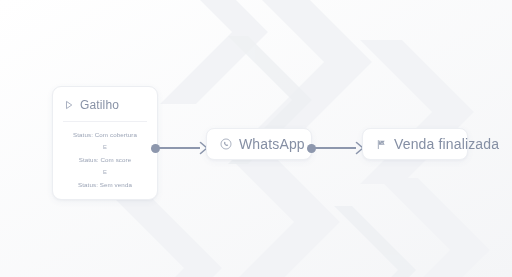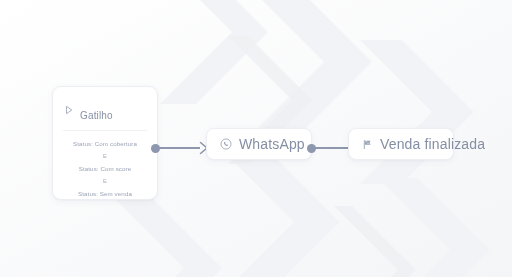--- a/index.html
+++ b/index.html
@@ -74,25 +74,24 @@
     box-shadow: 0 2px 7px rgba(80, 95, 130, 0.055), 0 1px 2px rgba(80, 95, 130, 0.04);
     overflow: hidden;
   }
   .trigger-head {
     display: flex;
     align-items: center;
     gap: 6px;
     padding: 11px 11px 9px 11px;
   }
   .trigger-head-label {
-    font-size: 10px;
+    font-size: 12px;
     color: #8892a6;
     letter-spacing: 0.15px;
     white-space: nowrap;
-    margin-top: 12px;
   }
   .trigger-divider {
     height: 1px;
     background: #eff0f4;
     margin: 0 10px;
   }
   .trigger-body {
     padding: 9px 6px 0 6px;
     text-align: center;
   }
@@ -130,21 +129,21 @@
     color: #858fa4;
     white-space: nowrap;
     letter-spacing: 0.15px;
   }
   .pill-icon {
     flex: 0 0 auto;
     display: block;
   }
 
   #pill-whatsapp { left: 206px; top: 128px; width: 106px; }
-  #pill-venda    { left: 348px; top: 128px; width: 106px; }
+  #pill-venda    { left: 362px; top: 128px; width: 106px; }
 
   #connector-1 { left: 151px; top: 138px; width: 58px; }
   #connector-2 { left: 307px; top: 138px; width: 58px; }
 </style>
 </head>
 <body>
 
 <div id="canvas">
 
   <svg class="bg-art" viewBox="0 0 512 277" preserveAspectRatio="none" aria-hidden="true">

